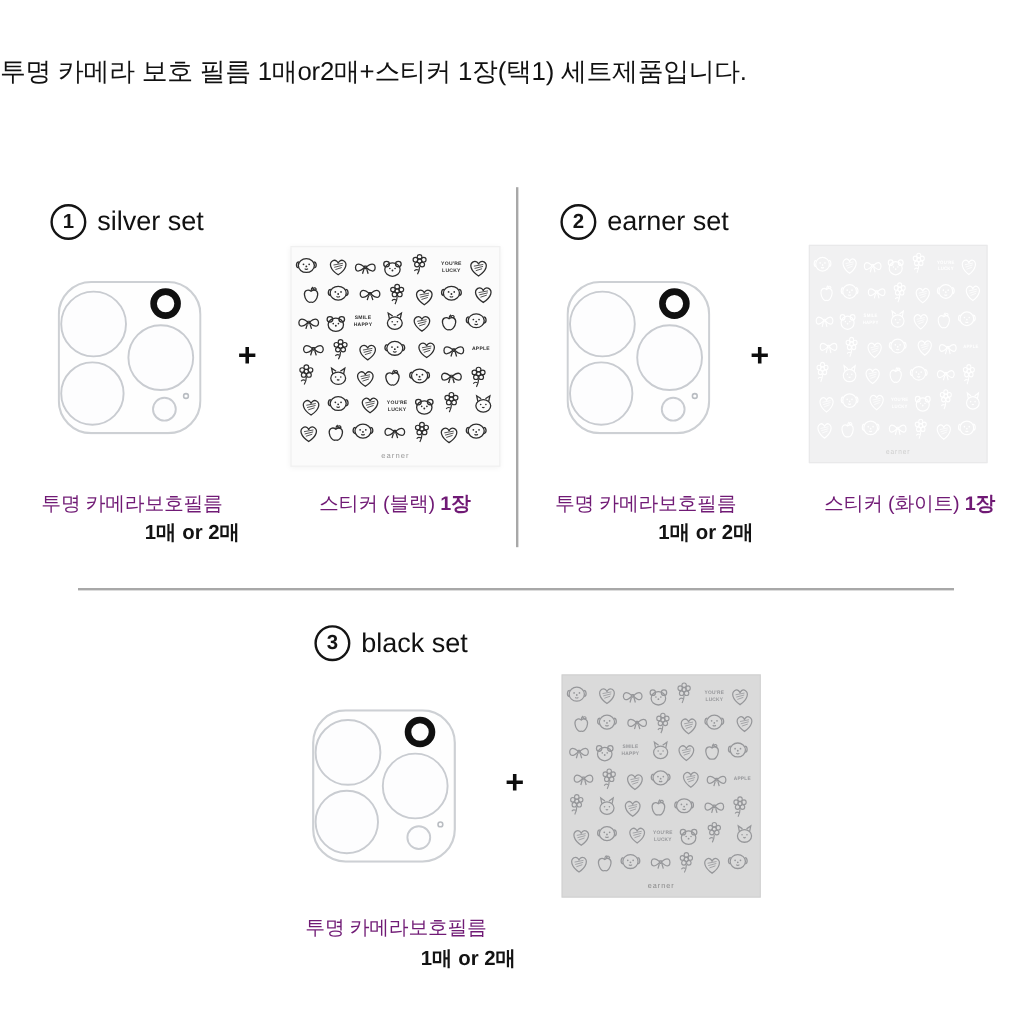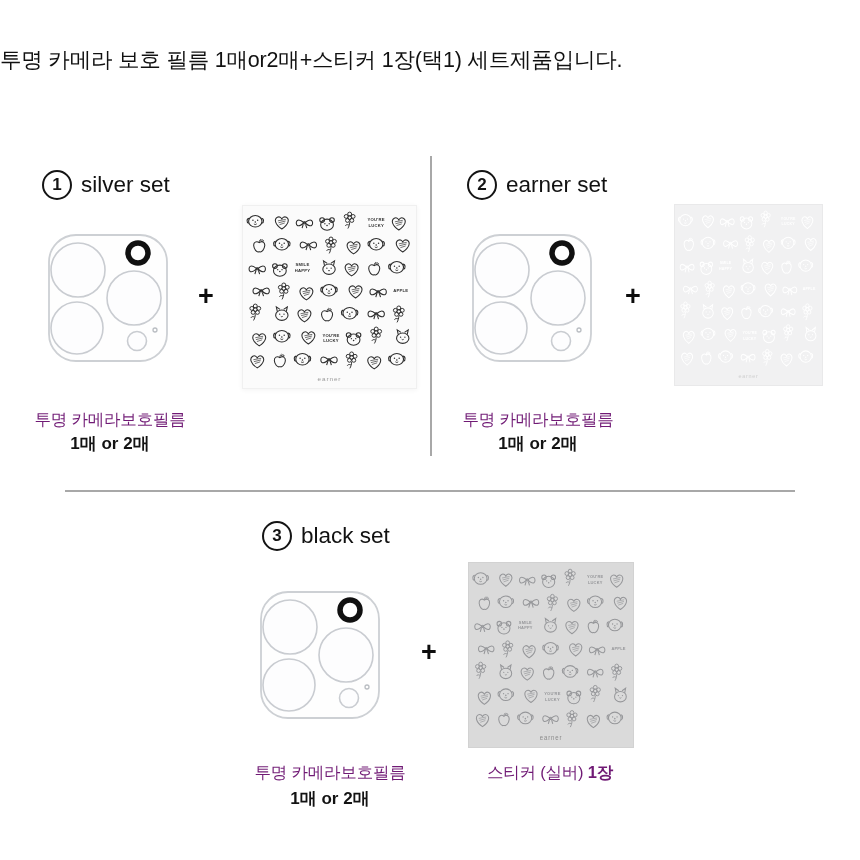--- a/index.html
+++ b/index.html
@@ -24,21 +24,21 @@
   .sheet-black  { background:#fbfbfb; color:#2e2e2e; border:1px solid #f0f0f0; box-shadow:0 1px 5px rgba(0,0,0,.05); }
   .sheet-white  { background:#f1f1f2; color:#ffffff; border:1px solid #e9e9ea; }
   .sheet-silver { background:#dadada; color:#96979a; border:1px solid #d2d2d2; }
   .motif-word { font-size:4.3px; font-weight:700; fill:currentColor; letter-spacing:.2px; font-family:"Liberation Sans",sans-serif; }
   .brand-text { font-size:6.5px; letter-spacing:.9px; font-family:"Liberation Sans",sans-serif; }
   .sheet-black  .brand-text { fill:#9a9a9a; }
   .sheet-white  .brand-text { fill:#cfcfcf; }
   .sheet-silver .brand-text { fill:#8b8b8b; }
   .item-label { position:absolute; text-align:center; font-size:16.5px; color:#701a75; letter-spacing:-0.2px; }
   .item-label b { font-weight:700; }
-  .item-qty { position:absolute; text-align:center; font-size:17px; font-weight:700; color:#131313; }
+  .item-qty { position:absolute; text-align:right; font-size:17px; font-weight:700; color:#131313; }
   .divider-v { position:absolute; left:430px; top:156px; width:2px; height:300px; background:#a8a8a8; }
   .divider-h { position:absolute; left:65px; top:490px; width:730px; height:2px; background:#a8a8a8; }
 
   
   .s1-header { left:42px;  top:170px; }
   .s1-film   { left:48px;  top:234px; }
   .s1-plus   { left:189px; top:281px; }
   .s1-sheet  { left:242px; top:205px; width:173px; height:182px; }
   .s1-film-label    { left:20px;  top:409px; width:180px; }
   .s1-film-qty      { left:20px;  top:432px; width:180px; }
@@ -200,20 +200,21 @@
         <use href="#sym-dog" x="46.5" y="142.5" width="24" height="24"></use>
         <use href="#sym-bow" x="73.5" y="143.5" width="24" height="24"></use>
         <use href="#sym-flower" x="96.5" y="144.5" width="24" height="24"></use>
         <use href="#sym-heart" x="119.5" y="145.5" width="24" height="24"></use>
         <use href="#sym-dog" x="142.5" y="142.5" width="24" height="24"></use>
       </g>
     <text class="brand-text" x="88" y="183" text-anchor="middle">earner</text>
   </svg>
   <div class="item-label s1-film-label">투명 카메라보호필름</div>
   <div class="item-qty s1-film-qty">1매 or 2매</div>
+  <div class="item-label s1-sticker-label"><span>스티커 (블랙)</span> <b>1장</b></div>
 
   <div class="divider-v"></div>
 
   <div class="set-header s2-header">
     <span class="num-circle">2</span>
     <span class="set-name">earner set</span>
   </div>
   <svg class="film-svg s2-film" width="120" height="128">
     <use href="#camera-protector"></use>
   </svg>
@@ -270,20 +271,21 @@
         <use href="#sym-dog" x="46.5" y="142.5" width="24" height="24"></use>
         <use href="#sym-bow" x="73.5" y="143.5" width="24" height="24"></use>
         <use href="#sym-flower" x="96.5" y="144.5" width="24" height="24"></use>
         <use href="#sym-heart" x="119.5" y="145.5" width="24" height="24"></use>
         <use href="#sym-dog" x="142.5" y="142.5" width="24" height="24"></use>
       </g>
     <text class="brand-text" x="88" y="183" text-anchor="middle">earner</text>
   </svg>
   <div class="item-label s2-film-label">투명 카메라보호필름</div>
   <div class="item-qty s2-film-qty">1매 or 2매</div>
+  <div class="item-label s2-sticker-label"><span>스티커 (화이트)</span> <b>1장</b></div>
 
   <div class="divider-h"></div>
 
   <div class="set-header s3-header">
     <span class="num-circle">3</span>
     <span class="set-name">black set</span>
   </div>
   <svg class="film-svg s3-film" width="120" height="128">
     <use href="#camera-protector"></use>
   </svg>
@@ -340,15 +342,14 @@
         <use href="#sym-dog" x="46.5" y="142.5" width="24" height="24"></use>
         <use href="#sym-bow" x="73.5" y="143.5" width="24" height="24"></use>
         <use href="#sym-flower" x="96.5" y="144.5" width="24" height="24"></use>
         <use href="#sym-heart" x="119.5" y="145.5" width="24" height="24"></use>
         <use href="#sym-dog" x="142.5" y="142.5" width="24" height="24"></use>
       </g>
     <text class="brand-text" x="88" y="183" text-anchor="middle">earner</text>
   </svg>
   <div class="item-label s3-film-label">투명 카메라보호필름</div>
   <div class="item-qty s3-film-qty">1매 or 2매</div>
-  <div class="item-label s3-sticker-label"><span>스티커 (실버)</span> <b>1장</b></div>
 
 </div>
 
 </body></html>

